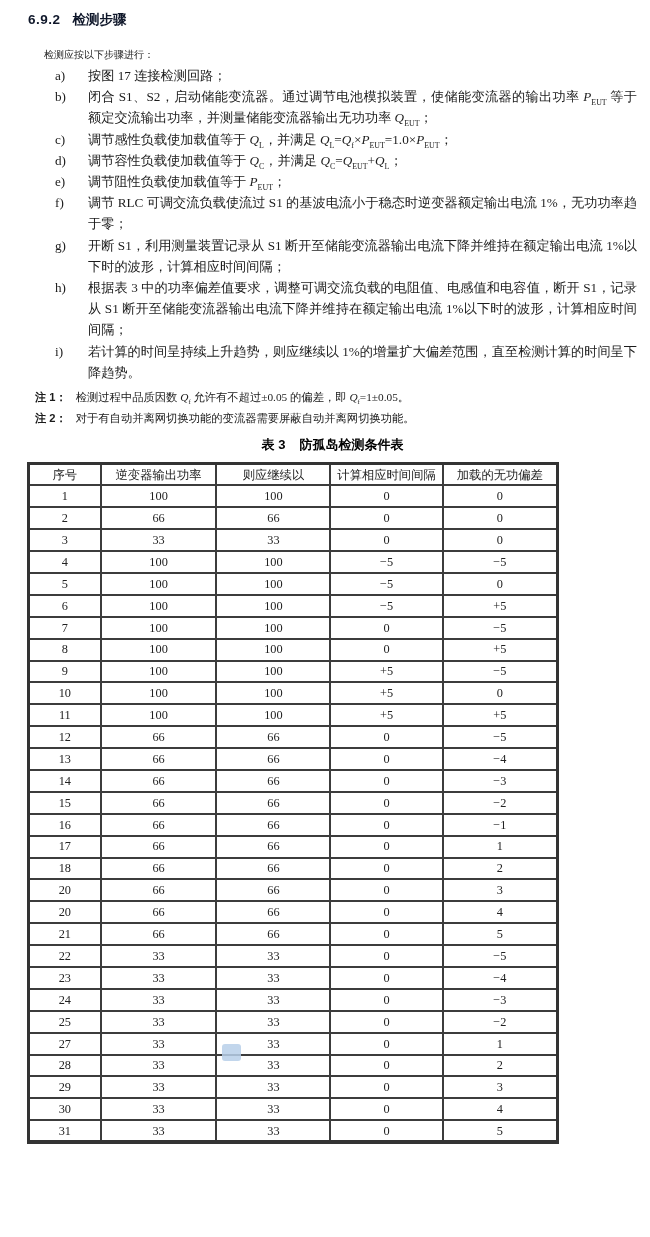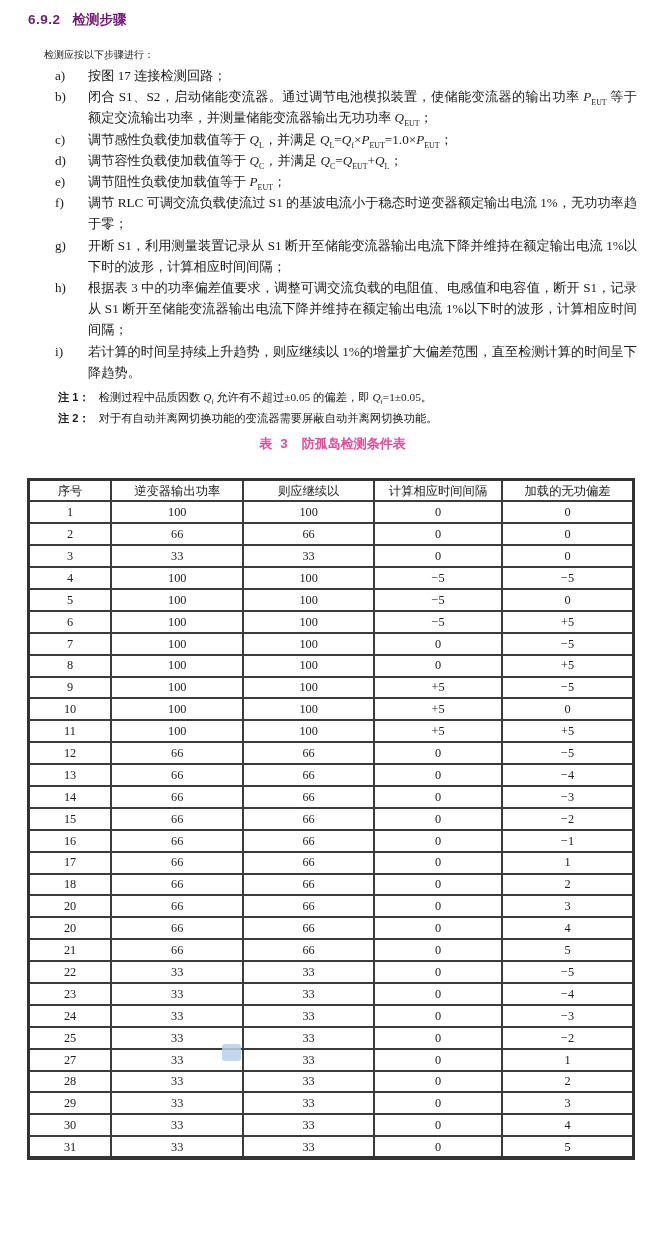--- a/index.html
+++ b/index.html
@@ -16,21 +16,21 @@
     width:650px; height:1237px;
     padding:12px 13px 0 28px;
   }
   
   .sec-heading {
     margin:0;
     font-family:"Liberation Sans","DejaVu Sans",sans-serif;
     font-weight:bold;
     font-size:13.5px;
     line-height:16px;
-    color:#701a75;
+    color:#0f172a;
   }
   .sec-heading .sec-num { margin-right:12px; letter-spacing:0.5px; }
   
   .intro {
     margin:16px 0 0 16px;
     font-size:10px;
     line-height:21px;
   }
   
   .steps { margin:0 0 0 27px; }
@@ -44,51 +44,51 @@
     flex:1;
     font-size:13.2px;
     line-height:21.2px;
     text-align:justify;
     text-justify:inter-ideograph;
   }
   
   .var { font-style:italic; font-family:"Liberation Serif","DejaVu Serif",serif; }
   sub.vsub { font-size:0.6em; line-height:0; letter-spacing:0; }
   
-  .notes { margin:4px 0 0 30px; }
+  .notes { margin:4px 0 0 7px; }
   .note { display:flex; align-items:flex-start; }
   .note .nlab {
     flex:0 0 25px;
     font-family:"Liberation Sans","DejaVu Sans",sans-serif;
     font-weight:bold;
     font-size:11.2px;
     line-height:21px;
     white-space:nowrap;
   }
   .note .ntxt {
     flex:1;
     font-size:11.3px;
     line-height:21px;
     padding-left:9px;
   }
   
   .tbl-title {
     margin:7px 0 0 0;
     text-align:center;
-    font-family:Liberation Mono, monospace;
+    font-family:Liberation Sans, sans-serif;
     font-weight:bold;
     font-size:13px;
     line-height:17px;
-    color:#ec4899;
+    color:#000000;
   }
   .tbl-title .tt-label { margin-right:14px; }
   
   table.cond {
-    margin:25px 0 0 -1px;
-    width:608px;
+    margin:9px 0 0 -1px;
+    width:532px;
     border-collapse:collapse;
     border:3px solid #333;
     border-bottom-width:4px;
   }
   table.cond th, table.cond td {
     border:2px solid #3c3c3c;
     height:21.9px;
     padding:0 2px;
     text-align:center;
     vertical-align:middle;

